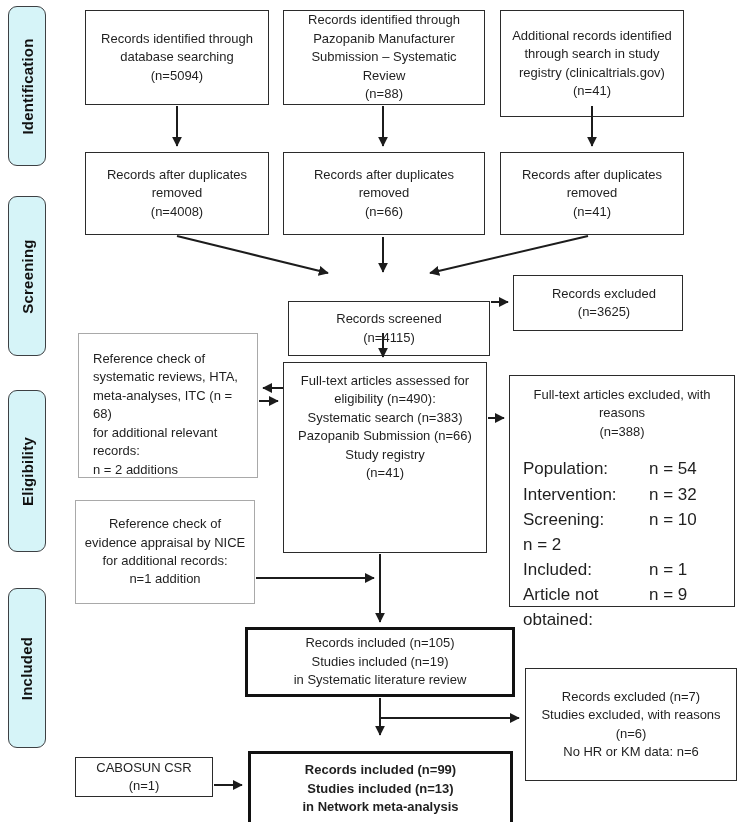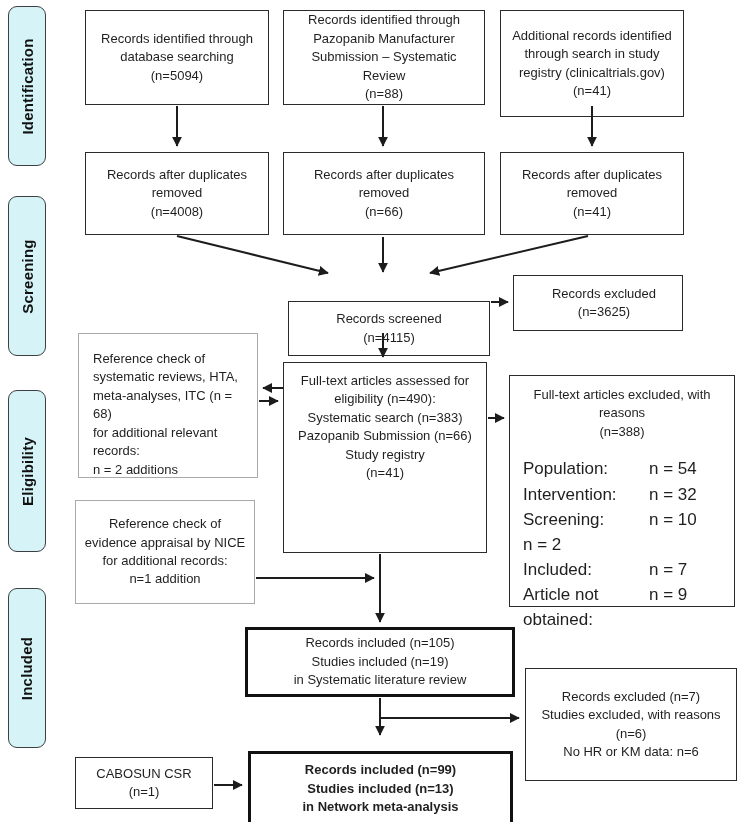--- a/index.html
+++ b/index.html
@@ -130,21 +130,21 @@
       </div>
       <div class="excl-row">
         <span class="lbl">Screening:</span>
         <span class="val">n = 10</span>
       </div>
       <div class="excl-row">
         <span class="val">n = 2</span>
       </div>
       <div class="excl-row">
         <span class="lbl">Included:</span>
-        <span class="val">n = 7</span>
+        <span class="val">n = 1</span>
       </div>
       <div class="excl-row">
         <span class="lbl">Article not obtained:</span>
         <span class="val">n = 9</span>
       </div>
     </div>
   </div>
 
   <div class="box grayborder" style="left:75px;top:500px;width:180px;height:104px;">
     <span class="tx">Reference check of
@@ -157,21 +157,21 @@
     <span class="tx">Records included (n=105)
 Studies included (n=19)
 in Systematic literature review</span>
   </div>
   <div class="box" style="left:525px;top:668px;width:212px;height:113px;">
     <span class="tx">Records excluded (n=7)
 Studies excluded, with reasons
 (n=6)
 No HR or KM data: n=6</span>
   </div>
-  <div class="box" style="left:75px;top:757px;width:138px;height:52px;">
+  <div class="box" style="left:75px;top:757px;width:138px;height:40px;">
     <span class="tx">CABOSUN CSR
 (n=1)</span>
   </div>
   <div class="box thick boldtx" style="left:248px;top:740px;width:265px;height:76px;">
     <span class="tx">Records included (n=99)
 Studies included (n=13)
 in Network meta-analysis</span>
   </div>
 
   <svg class="arrows" width="739" height="822" viewBox="0 0 739 822">

